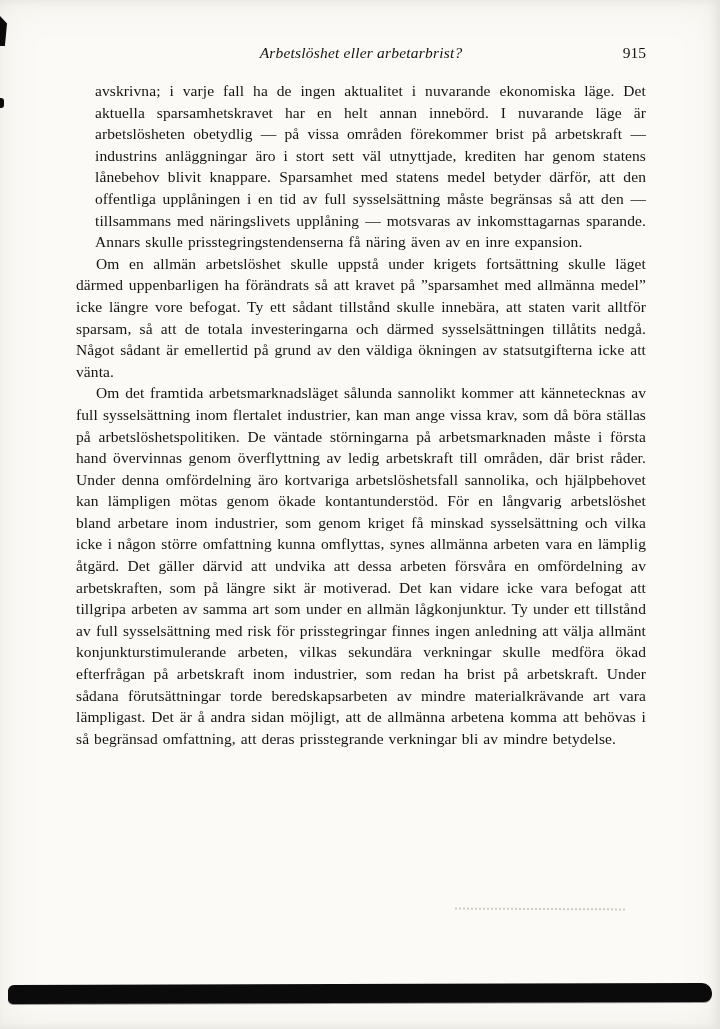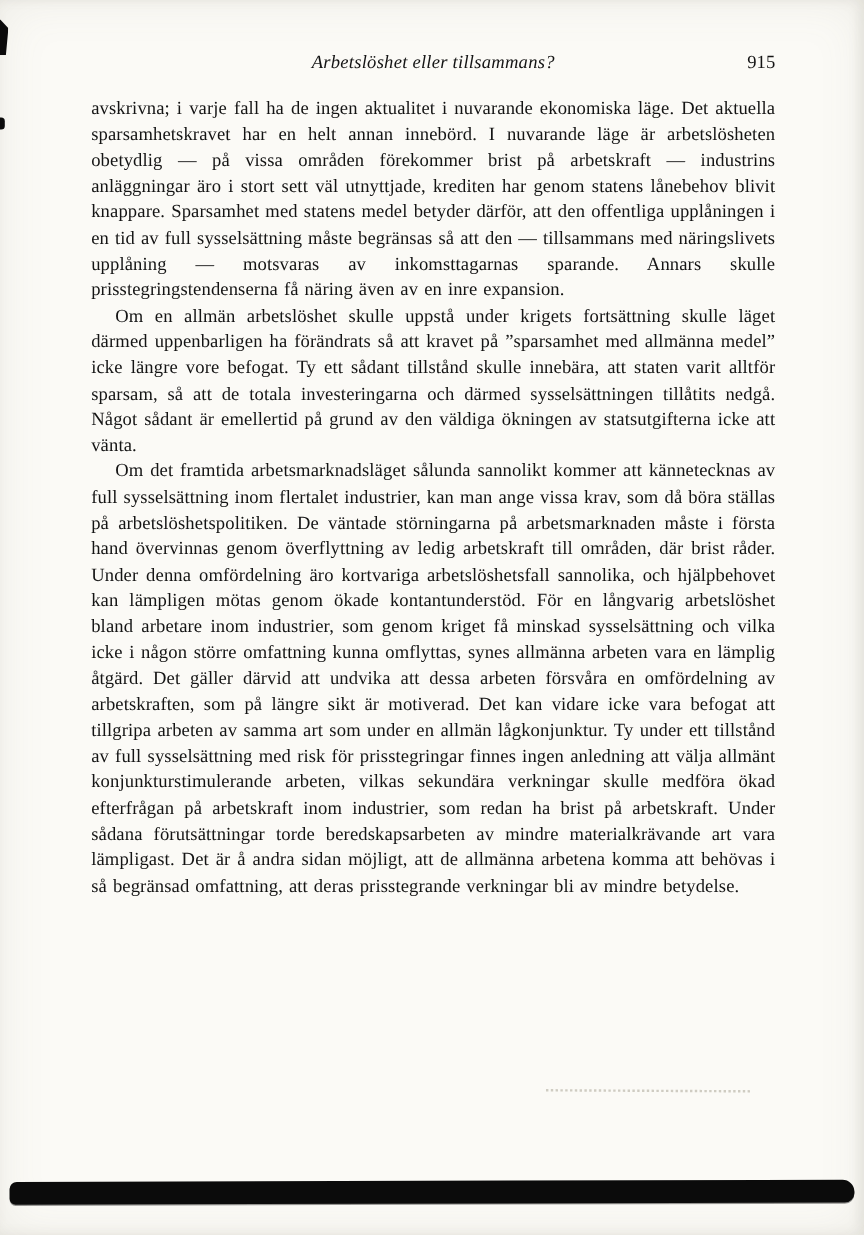--- a/index.html
+++ b/index.html
@@ -57,20 +57,21 @@
     margin: 0;
     font-size: 15.5px;
     line-height: 21.6px;
     text-align: justify;
     text-indent: 20px;
     letter-spacing: 0.1px;
     word-spacing: 1px;
   }
   .body-text p.no-indent {
     text-indent: 0;
+    margin-left: 19px;
   }
   
   .artifact {
     position: absolute;
     background: #0b0b0b;
   }
   .artifact-top-left {
     left: 0;
     top: 16px;
     width: 7px;
@@ -104,21 +105,21 @@
   }
 </style>
 </head>
 <body>
 
 <div class="page">
 
   <div class="text-block">
 
     <div class="header">
-      <span class="running-title">Arbetslöshet eller tillsammans?</span>
+      <span class="running-title">Arbetslöshet eller arbetarbrist?</span>
       <span class="page-number">915</span>
     </div>
 
     <div class="body-text">
       <p class="no-indent">avskrivna; i varje fall ha de ingen aktualitet i nuvarande ekonomiska läge. Det aktuella sparsamhetskravet har en helt annan innebörd. I nuvarande läge är arbetslösheten obetydlig — på vissa områden förekommer brist på arbetskraft — industrins anläggningar äro i stort sett väl utnyttjade, krediten har genom statens lånebehov blivit knappare. Sparsamhet med statens medel betyder därför, att den offentliga upplåningen i en tid av full sysselsättning måste begränsas så att den — tillsammans med näringslivets upplåning — motsvaras av inkomsttagarnas sparande. Annars skulle prisstegringstendenserna få näring även av en inre expansion.</p>
       <p>Om en allmän arbetslöshet skulle uppstå under krigets fortsättning skulle läget därmed uppenbarligen ha förändrats så att kravet på ”sparsamhet med allmänna medel” icke längre vore befogat. Ty ett sådant tillstånd skulle innebära, att staten varit alltför sparsam, så att de totala investeringarna och därmed sysselsättningen tillåtits nedgå. Något sådant är emellertid på grund av den väldiga ökningen av statsutgifterna icke att vänta.</p>
       <p>Om det framtida arbetsmarknadsläget sålunda sannolikt kommer att kännetecknas av full sysselsättning inom flertalet industrier, kan man ange vissa krav, som då böra ställas på arbetslöshetspolitiken. De väntade störningarna på arbetsmarknaden måste i första hand övervinnas genom överflyttning av ledig arbetskraft till områden, där brist råder. Under denna omfördelning äro kortvariga arbetslöshetsfall sannolika, och hjälpbehovet kan lämpligen mötas genom ökade kontantunderstöd. För en långvarig arbetslöshet bland arbetare inom industrier, som genom kriget få minskad sysselsättning och vilka icke i någon större omfattning kunna omflyttas, synes allmänna arbeten vara en lämplig åtgärd. Det gäller därvid att undvika att dessa arbeten försvåra en omfördelning av arbetskraften, som på längre sikt är motiverad. Det kan vidare icke vara befogat att tillgripa arbeten av samma art som under en allmän lågkonjunktur. Ty under ett tillstånd av full sysselsättning med risk för prisstegringar finnes ingen anledning att välja allmänt konjunkturstimulerande arbeten, vilkas sekundära verkningar skulle medföra ökad efterfrågan på arbetskraft inom industrier, som redan ha brist på arbetskraft. Under sådana förutsättningar torde beredskapsarbeten av mindre materialkrävande art vara lämpligast. Det är å andra sidan möjligt, att de allmänna arbetena komma att behövas i så begränsad omfattning, att deras prisstegrande verkningar bli av mindre betydelse.</p>
     </div>
 
   </div>

